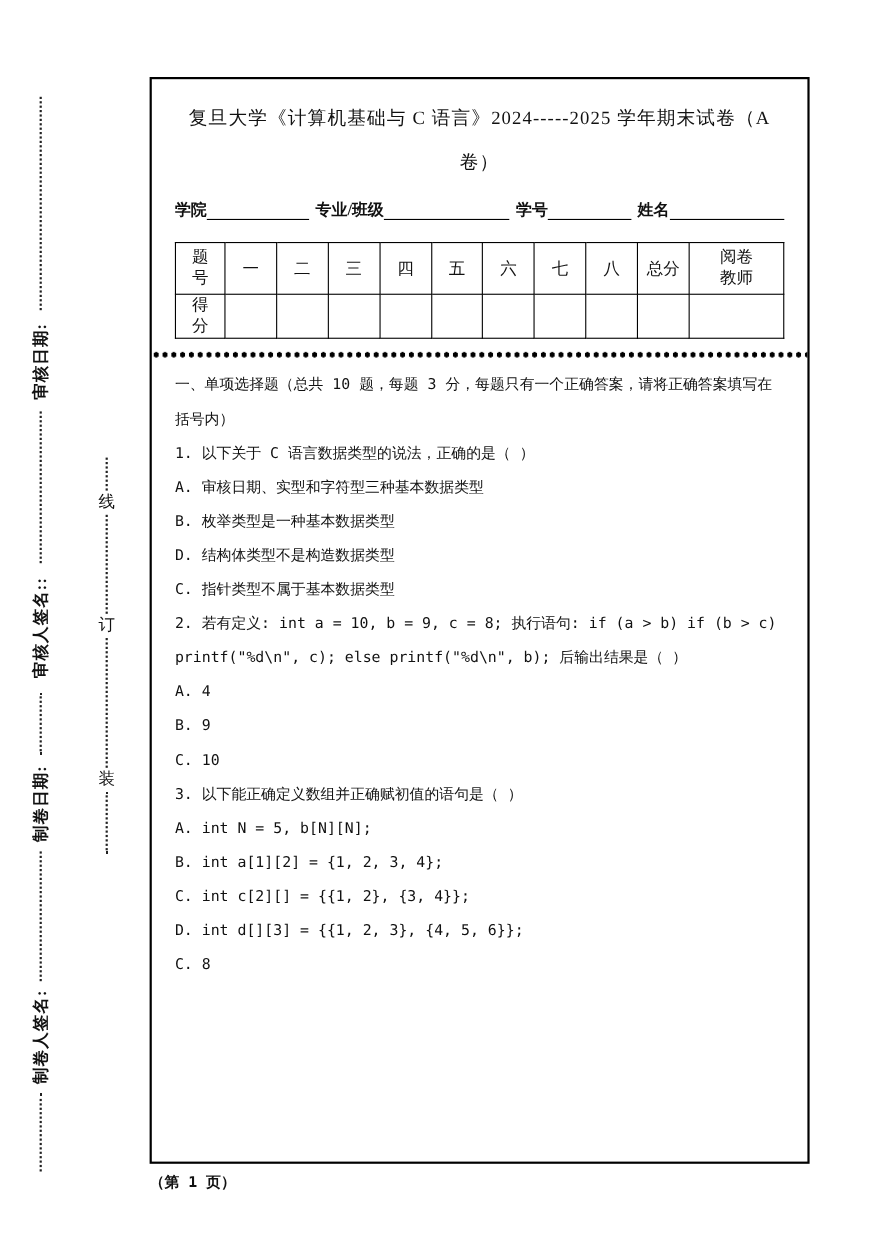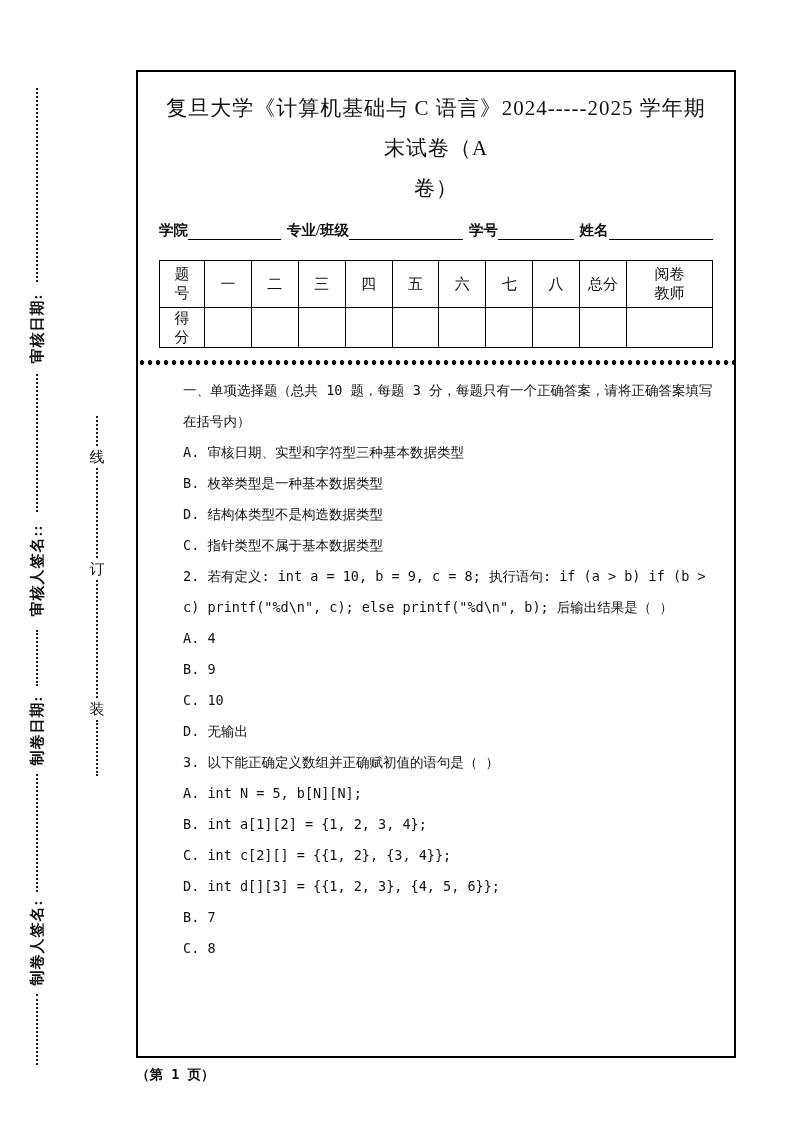--- a/index.html
+++ b/index.html
@@ -33,21 +33,21 @@
 
   
   .sheet {
     position: absolute;
     left: 136px; top: 70px;
     width: 600px; height: 988px;
     border: 2px solid #000;
     padding: 16px 21px 0 21px;
     background: #fff;
   }
-  .title { text-align: center; font-size: 21px; line-height: 40px; letter-spacing: 1px; }
+  .title { text-align: center; font-size: 17px; line-height: 40px; letter-spacing: 1px; }
 
   .fields {
     margin-top: 13px;
     display: flex;
     justify-content: center;
     align-items: flex-end;
     font-size: 14.5px;
     white-space: nowrap;
   }
   .flabel { font-weight: bold; }
@@ -80,21 +80,21 @@
     background-repeat: repeat-x;
     background-position: 0 center;
   }
 
   .body-text {
     margin-top: 9px;
     font-family: "DejaVu Sans Mono", monospace;
     font-size: 13.5px;
     line-height: 31px;
   }
-  .line { min-height: 31px; margin-left: 24px; }
+  .line { min-height: 31px; }
 
   .footer {
     position: absolute;
     left: 136px; top: 1066px;
     width: 600px;
     font-weight: bold;
     font-size: 13.5px;
     font-family: "DejaVu Sans Mono", monospace;
   }
 </style>
@@ -196,38 +196,37 @@
         <td></td>
       </tr>
     </tbody>
       </table>
 
     <div class="dotline"></div>
 
     <div class="body-text">
       <div class="line">一、单项选择题（总共 10 题，每题 3 分，每题只有一个正确答案，请将正确答案填写在括号内）</div>
 
+      <div class="line">1. 以下关于 C 语言数据类型的说法，正确的是（  ）</div>
       <div class="line">A. 审核日期、实型和字符型三种基本数据类型</div>
       <div class="line">B. 枚举类型是一种基本数据类型</div>
       <div class="line">D. 结构体类型不是构造数据类型</div>
       <div class="line">C. 指针类型不属于基本数据类型</div>
 
       <div class="line">2. 若有定义: int a = 10, b = 9, c = 8; 执行语句: if (a &gt; b) if (b &gt; c) printf("%d\n", c); else printf("%d\n", b); 后输出结果是（  ）</div>
       <div class="line">A. 4</div>
       <div class="line">B. 9</div>
       <div class="line">C. 10</div>
-      <div class="line">D. 无输出</div>
 
       <div class="line">3. 以下能正确定义数组并正确赋初值的语句是（  ）</div>
       <div class="line">A. int N = 5, b[N][N];</div>
       <div class="line">B. int a[1][2] = {1, 2, 3, 4};</div>
       <div class="line">C. int c[2][] = {{1, 2}, {3, 4}};</div>
       <div class="line">D. int d[][3] = {{1, 2, 3}, {4, 5, 6}};</div>
 
-      <div class="line">B. 7</div>
       <div class="line">C. 8</div>
     </div>
 
   </div>
 
   <div class="footer">（第 1 页）</div>
 
 </div>
 
 </body></html>

